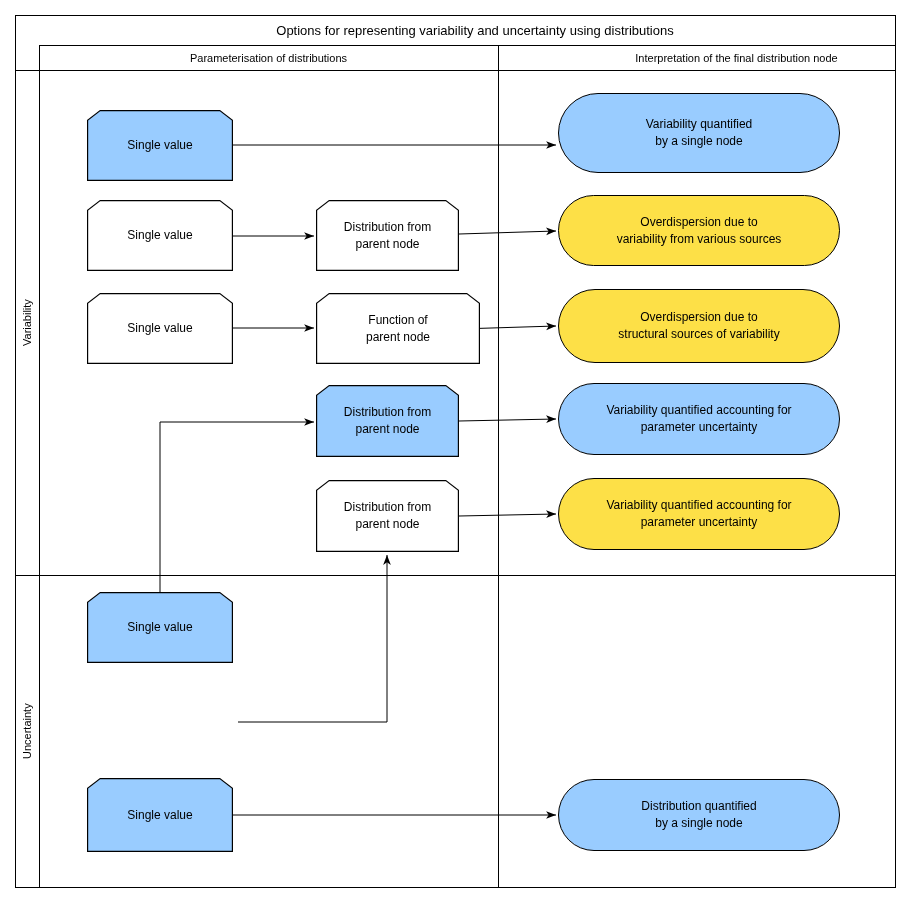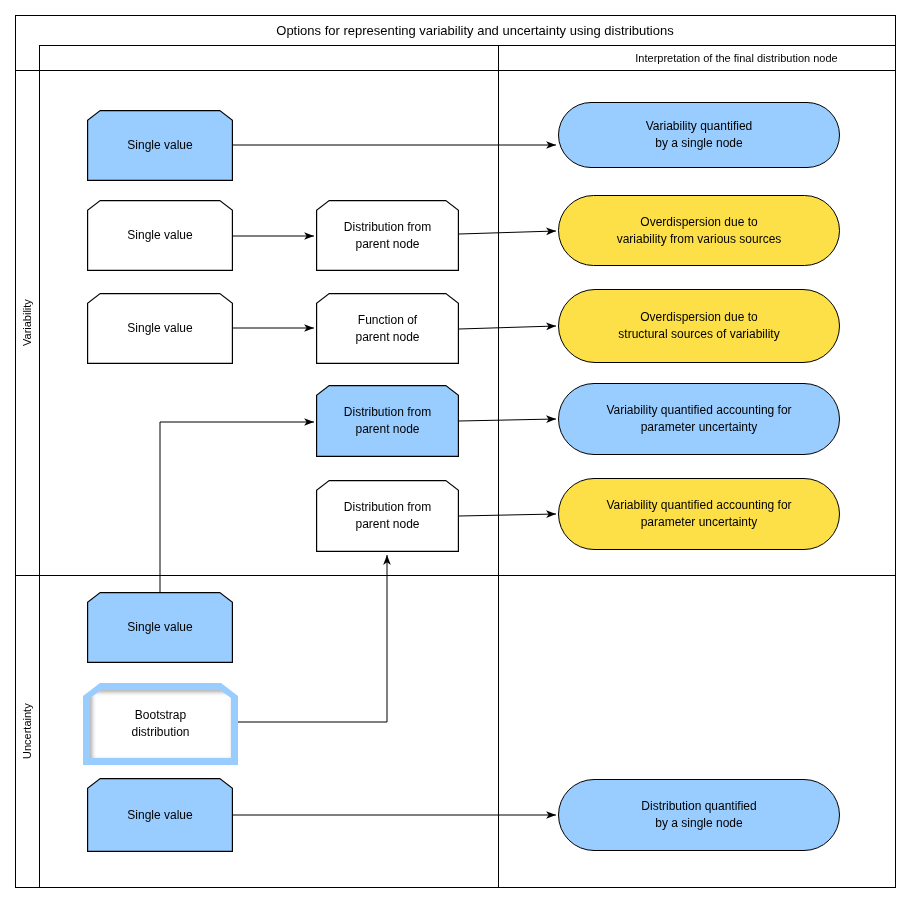--- a/index.html
+++ b/index.html
@@ -93,20 +93,21 @@
     <path class="conn" d="M233 328 L314 328" marker-end="url(#arrow)"></path>
     <path class="conn" d="M459 329 L556 326" marker-end="url(#arrow)"></path>
     <path class="conn" d="M160 592 L160 422 L314 422" marker-end="url(#arrow)"></path>
     <path class="conn" d="M459 421 L556 419" marker-end="url(#arrow)"></path>
     <path class="conn" d="M238 722 L387 722 L387 555" marker-end="url(#arrow)"></path>
     <path class="conn" d="M459 516 L556 514" marker-end="url(#arrow)"></path>
     <path class="conn" d="M233 815 L556 815" marker-end="url(#arrow)"></path>
   </svg>
 
   <div class="title-row">Options for representing variability and uncertainty using distributions</div>
+  <div class="header-cell header-left">Parameterisation of distributions</div>
   <div class="header-cell header-right">Interpretation of the final distribution node</div>
   <div class="side-label side-variability">Variability</div>
   <div class="side-label side-uncertainty">Uncertainty</div>
 
   <div class="card" style="left:87px;top:110px;width:146px;height:71px">
     <div class="card-border"></div>
     <div class="card-fill" style="background: rgb(153, 204, 255);">
       <span class="label">Single value</span>
     </div>
   </div>
@@ -126,21 +127,21 @@
     </div>
   </div>
 
   <div class="card" style="left:87px;top:293px;width:146px;height:71px">
     <div class="card-border"></div>
     <div class="card-fill">
       <span class="label">Single value</span>
     </div>
   </div>
 
-  <div class="card" style="left:316px;top:293px;width:143px;height:71px">
+  <div class="card" style="left:316px;top:293px;width:164px;height:71px">
     <div class="card-border"></div>
     <div class="card-fill">
       <span class="label">Function of
 parent node</span>
     </div>
   </div>
 
   <div class="card" style="left:316px;top:385px;width:143px;height:72px">
     <div class="card-border"></div>
     <div class="card-fill" style="background: rgb(153, 204, 255);">
@@ -157,35 +158,29 @@
     </div>
   </div>
 
   <div class="card" style="left:87px;top:592px;width:146px;height:71px">
     <div class="card-border"></div>
     <div class="card-fill" style="background: rgb(153, 204, 255);">
       <span class="label">Single value</span>
     </div>
   </div>
 
-  <div class="boot-outer" style="background: rgb(153, 204, 255);">
-    <div class="boot-inner">
-      <span class="label">Bootstrap
-distribution</span>
-    </div>
-  </div>
 
   <div class="card" style="left:87px;top:778px;width:146px;height:74px">
     <div class="card-border"></div>
     <div class="card-fill" style="background: rgb(153, 204, 255);">
       <span class="label">Single value</span>
     </div>
   </div>
 
-  <div class="pill" style="top: 102px; height: 66px; background: rgb(153, 204, 255);">
+  <div class="pill" style="top: 93px; height: 80px; background: rgb(153, 204, 255);">
     <span class="label">Variability quantified
 by a single node</span>
   </div>
 
   <div class="pill" style="top:195px;height:71px">
     <span class="label">Overdispersion due to
 variability from various sources</span>
   </div>
 
   <div class="pill" style="top:289px;height:74px">

